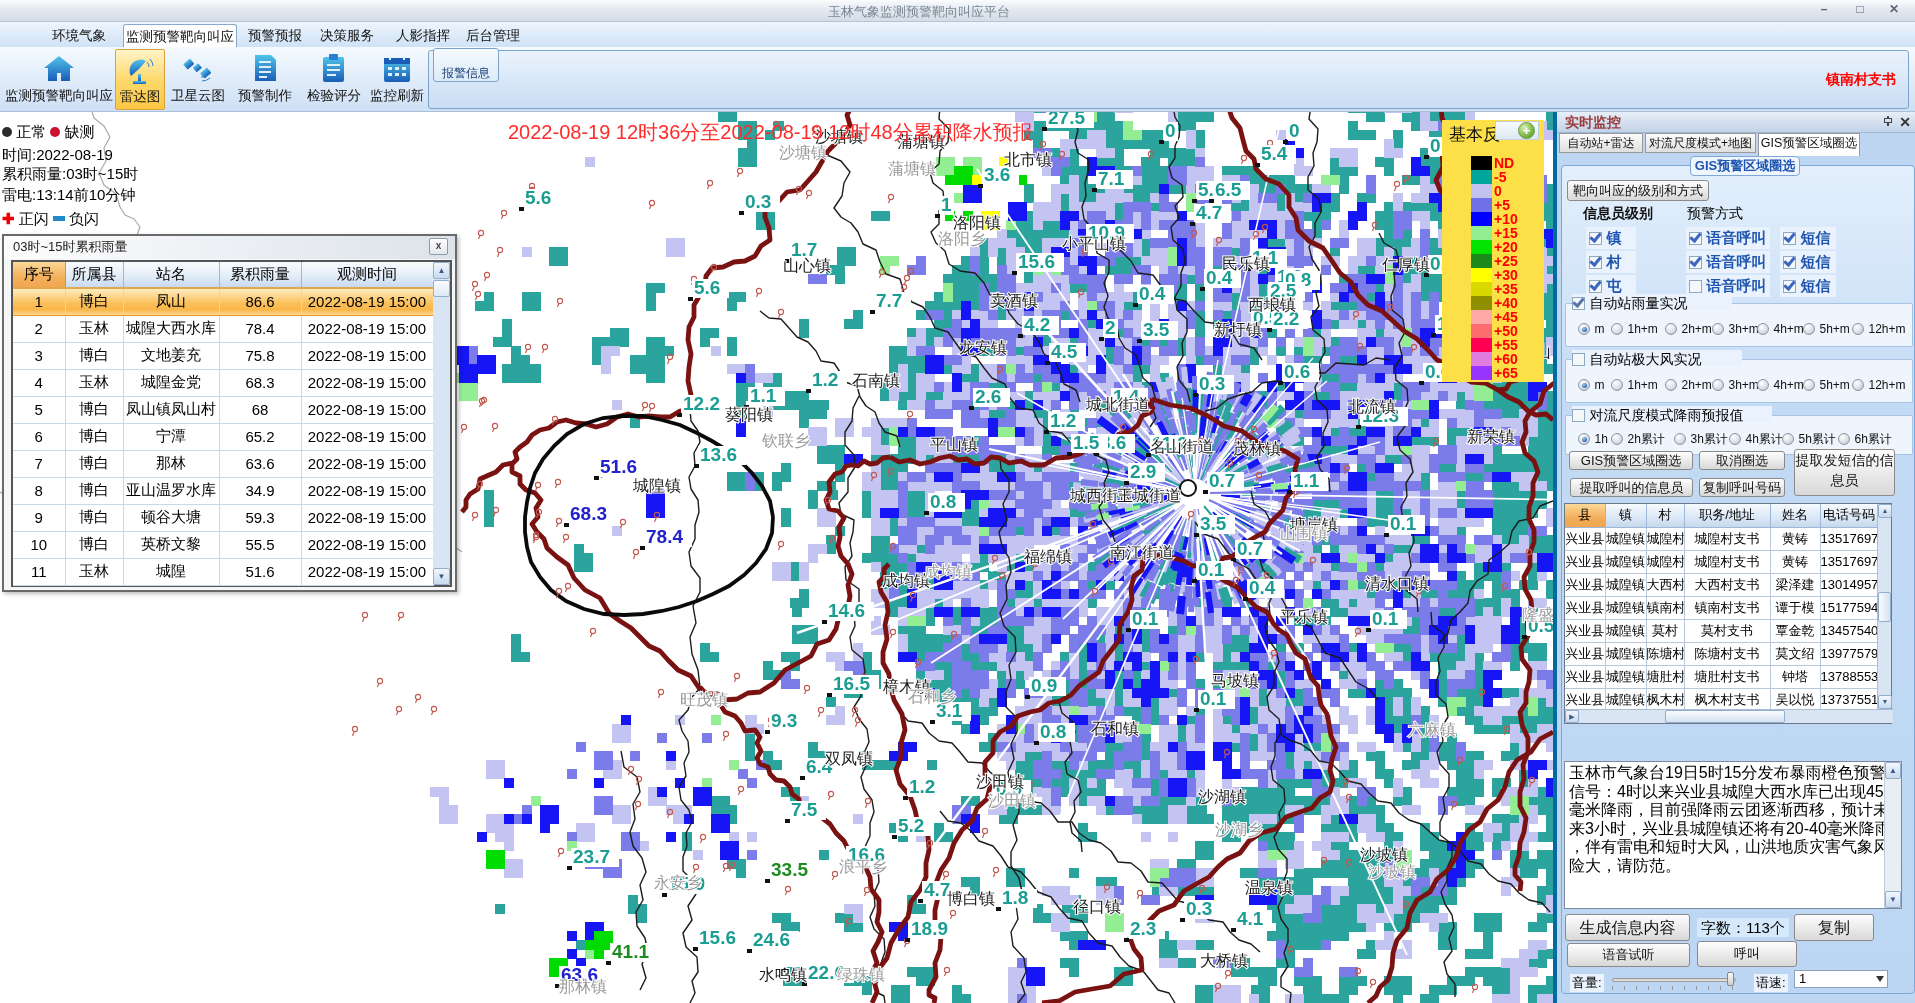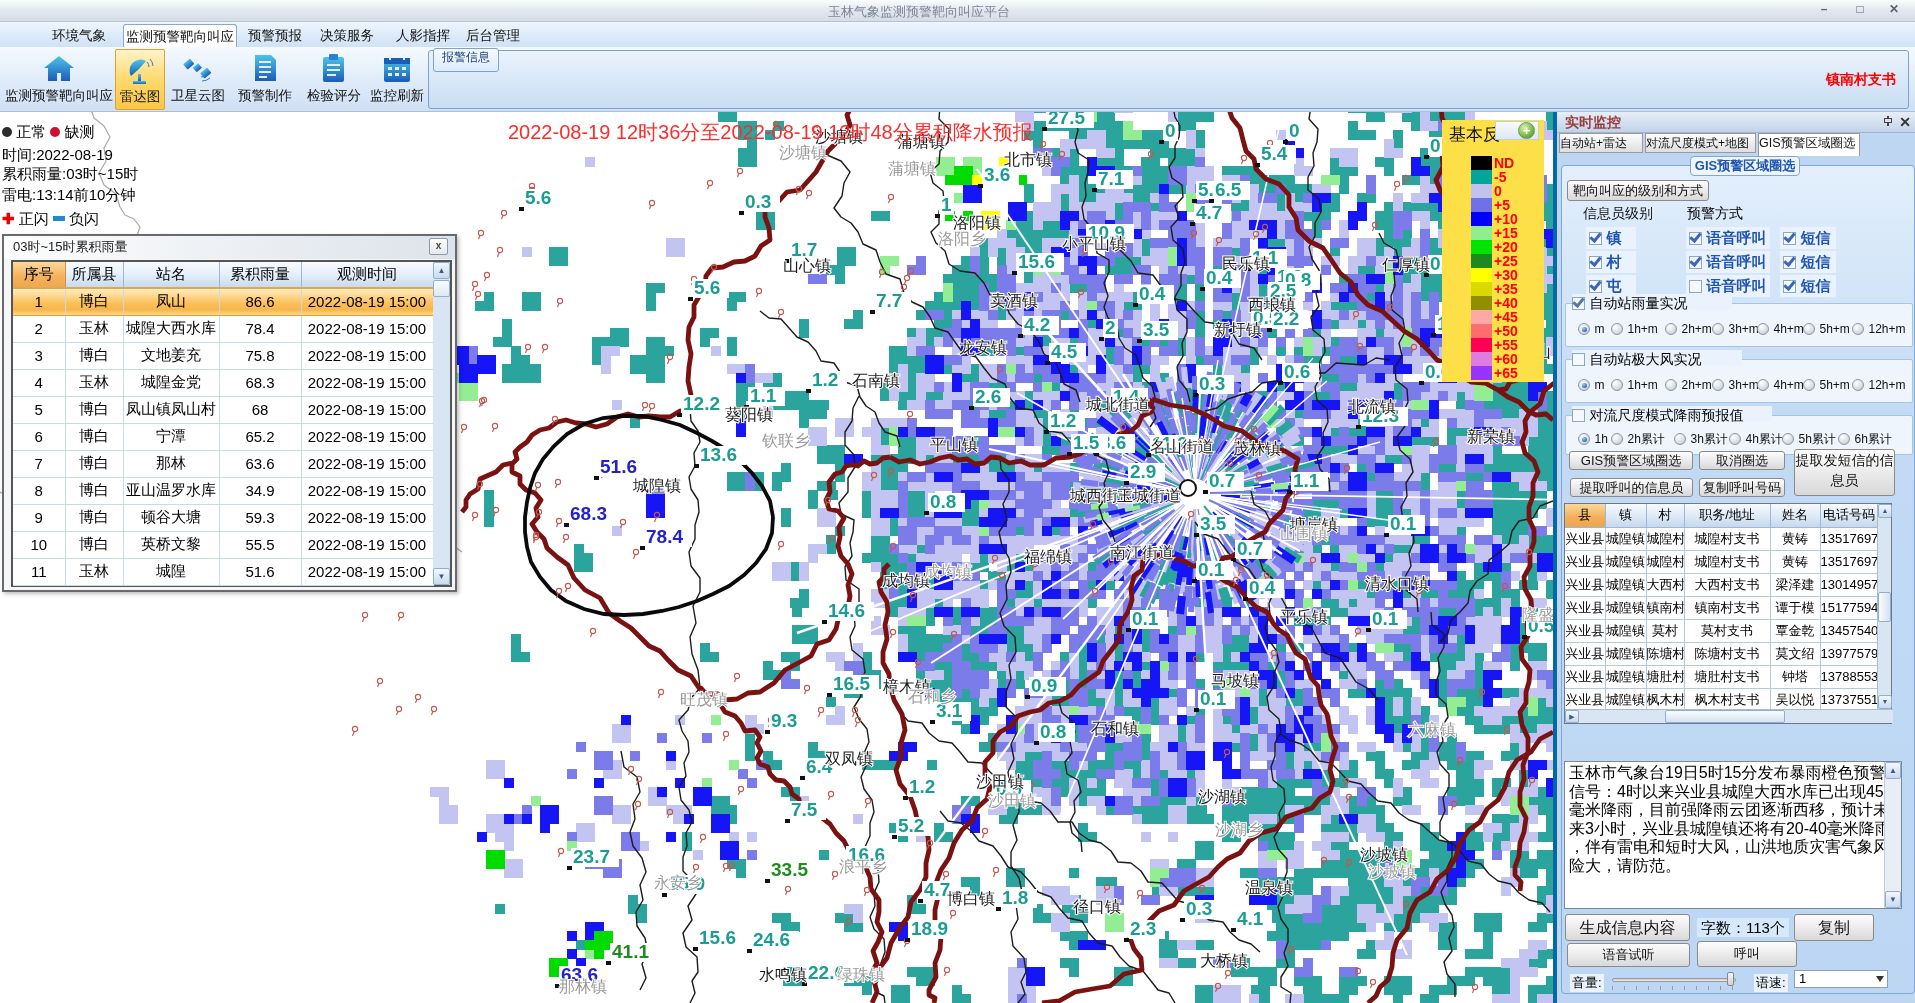--- a/index.html
+++ b/index.html
@@ -10,21 +10,21 @@
 .wbtn{position:absolute;top:2px;width:30px;height:16px;color:#5a6570;font-size:12px;text-align:center;line-height:15px;font-weight:bold}
 #tabrow{left:0;top:22px;width:1915px;height:25px;background:linear-gradient(#eef5fd,#cfe2f6)}
 .rtab{position:absolute;top:2px;height:23px;line-height:23px;font-size:13.5px;color:#111;text-align:center}
 .rtab.act{background:#fff;border:1px solid #8aa8cc;border-bottom:none;border-radius:3px 3px 0 0}
 #toolbar{left:0;top:47px;width:1915px;height:65px;background:linear-gradient(#f5fafe,#d9e7f8 70%,#cfe0f4);border-bottom:1px solid #a9c0da}
 .tbtn{position:absolute;top:2px;height:61px;text-align:center;font-size:13.5px;color:#111}
 .tbtn .ic{display:block;margin:4px auto 2px}
 .tbtn .lb{display:block;margin-top:1px}
 #radarbtn{background:linear-gradient(#fff3c8,#fdd96e 50%,#fbc643);border:1px solid #dba23b;border-radius:2px}
 #alarmbox{position:absolute;left:428px;top:3px;width:1481px;height:59px;border:1px solid #7da3cc;border-radius:3px;background:linear-gradient(#eaf3fc,#c9ddf4)}
-#alarmlbl{position:absolute;left:4px;top:-3px;height:24px;padding:0 8px;background:linear-gradient(#f6fafd,#dcebf8);border:1px solid #7da3cc;border-radius:3px;font-size:12px;color:#1b3f77;line-height:16px}
+#alarmlbl{position:absolute;left:4px;top:-3px;height:18px;padding:16px 8px;background:linear-gradient(#f6fafd,#dcebf8);border:1px solid #7da3cc;border-radius:3px;font-size:12px;color:#1b3f77;line-height:16px}
 #noalarm{position:absolute;right:12px;top:20px;color:#f00;font-weight:bold;font-size:14px}
 
 #map{left:0;top:112px;width:1553px;height:891px;background:#fff;overflow:hidden}
 #maptitle{position:absolute;left:508px;top:7px;font-size:20px;color:#ff2a2a;letter-spacing:0px;white-space:nowrap}
 
 #info{position:absolute;left:2px;top:10px;font-size:15px;color:#000;line-height:19px}
 
 #legend{position:absolute;left:1442px;top:8px;width:102px;height:262px;background:#fde047;font-size:14px}
 #legend .sw{position:absolute;left:29px;width:21px;height:14px}
 #legend .lb{position:absolute;left:52px;width:48px;height:14px;color:#f00;font-weight:bold;font-size:14px;line-height:14px}
@@ -39,21 +39,21 @@
 #ftbl table{border-collapse:collapse;width:420px;table-layout:fixed;font-size:15px}
 #ftbl th{height:26px;font-weight:normal;background:linear-gradient(#f8fbfe,#e3edf8 55%,#c8daee);border-right:1px solid #9db8d8;border-bottom:2px solid #e0a94e}
 #ftbl th.sn{background:linear-gradient(#fbd998,#f4b05c 60%,#f0a74f);border-right:1px solid #d0904c}
 #ftbl td{height:27px;text-align:center;border-right:1px solid #c9d9ec;border-bottom:1px solid #c9d9ec;overflow:hidden;white-space:nowrap}
 #ftbl tr.sel td{background:linear-gradient(#ffedc0,#fbbf5a 55%,#f8b64a 80%,#fdd88f);border-bottom:1px solid #e89c2d}
 #fsb{position:absolute;right:0;top:0;width:17px;height:323px;background:#d9e5f3}
 .sbtn{position:absolute;left:0;width:17px;height:17px;background:linear-gradient(#f2f7fc,#c8daf0);border:1px solid #93aecd;border-radius:2px;color:#3d5a85;font-size:8px;text-align:center;line-height:15px}
 
 #rpanel{left:1553px;top:112px;width:362px;height:891px;background:#bed6f2;border-left:4px solid #0369a1}
 #rphead{position:absolute;left:0;top:0;width:362px;height:21px;background:linear-gradient(#e7eef7,#c2d3e8);border-bottom:1px solid #9fb6d2;font-size:14px;color:#9a3c3c;font-weight:bold;line-height:20px;padding-left:8px}
-.ptab{position:absolute;top:21px;height:20px;background:linear-gradient(#fcfcfc,#dfdfdf);border:1px solid #9a9a9a;font-size:12px;color:#111;text-align:left;line-height:18px;white-space:nowrap;overflow:hidden}
+.ptab{position:absolute;top:21px;height:20px;background:linear-gradient(#fcfcfc,#dfdfdf);border:1px solid #9a9a9a;font-size:12px;color:#111;text-align:center;line-height:18px;white-space:nowrap;overflow:hidden}
 .ptab.act{background:#fff;height:23px;border-bottom:none;z-index:3;font-size:12.5px}
 #fieldset{position:absolute;left:4px;top:53px;width:354px;height:829px;border:1px solid #7fa8d8;border-radius:4px;background:linear-gradient(#e3effc,#c2daf4 30%,#bcd6f3)}
 #fslegend{position:absolute;left:128px;top:-10px;width:110px;height:20px;background:#eef5fd;border:1px solid #7fa8d8;border-radius:4px;color:#1f55b0;font-weight:bold;font-size:13px;text-align:center;line-height:18px}
 .gbtn{position:absolute;background:linear-gradient(#fdfdfd,#ededed 45%,#d8d8d8);border:1px solid #8a8a8a;border-radius:3px;font-size:13px;color:#111;text-align:center}
 .blue-lb{color:#1f55b0;font-weight:bold;font-size:15px}
 .hl{background:#eaf3fd}
 .cb{display:inline-block;width:13px;height:13px;background:#f4f8fb;border:1px solid #8ea8c0;vertical-align:-2px;position:relative}
 .cb.on:after{content:"";position:absolute;left:2px;top:-2px;width:4px;height:8px;border:solid #5577aa;border-width:0 3px 3px 0;transform:rotate(40deg)}
 .cb.on2:after{border-color:#3a66c0}
 .gbox{position:absolute;border:1px solid #a8c4e4;background:#eef5fd;border-radius:2px}
@@ -1250,21 +1250,21 @@
     </div>
   </div>
 <div id="rpanel" class="abs">
     <div id="rphead">实时监控<span style="position:absolute;right:30px;top:4px;width:2px;height:10px;background:#444"></span><span style="position:absolute;right:27px;top:6px;width:8px;height:5px;border:1px solid #444;background:#dde"></span><span style="position:absolute;right:8px;color:#333">✕</span></div>
     <span class="ptab" style="left:2px;width:84px">自动站+雷达</span>
     <span class="ptab" style="left:88px;width:111px">对流尺度模式+地图</span>
     <span class="ptab act" style="left:201px;width:102px">GIS预警区域圈选</span>
     <div id="fieldset">
       <div id="fslegend">GIS预警区域圈选</div>
       <div class="gbtn" style="left:5px;top:14px;width:142px;height:21px;position:absolute;line-height:19px">靶向叫应的级别和方式</div>
-      <div class="abs blue-lb" style="left:21px;top:39px;font-size:14px;color:#111;font-weight:normal">信息员级别</div>
+      <div class="abs blue-lb" style="left:21px;top:39px;font-size:14px;color:#111;font-weight:bold">信息员级别</div>
       <div class="abs" style="left:125px;top:39px;font-size:14px">预警方式</div>
       <div class="hl" style="left:24px;top:61px;width:50px;height:22px;position:absolute;padding:2px 0 0 3px"><span class="cb on on2"></span> <span class="blue-lb">镇</span></div>
       <div class="hl" style="left:124px;top:61px;width:84px;height:22px;position:absolute;padding:2px 0 0 3px"><span class="cb on on2"></span> <span class="blue-lb">语音呼叫</span></div>
       <div class="hl" style="left:218px;top:61px;width:56px;height:22px;position:absolute;padding:2px 0 0 3px"><span class="cb on on2"></span> <span class="blue-lb">短信</span></div>
       <div class="hl" style="left:24px;top:85px;width:50px;height:22px;position:absolute;padding:2px 0 0 3px"><span class="cb on on2"></span> <span class="blue-lb">村</span></div>
       <div class="hl" style="left:124px;top:85px;width:84px;height:22px;position:absolute;padding:2px 0 0 3px"><span class="cb on on2"></span> <span class="blue-lb">语音呼叫</span></div>
       <div class="hl" style="left:218px;top:85px;width:56px;height:22px;position:absolute;padding:2px 0 0 3px"><span class="cb on on2"></span> <span class="blue-lb">短信</span></div>
       <div class="hl" style="left:24px;top:109px;width:50px;height:22px;position:absolute;padding:2px 0 0 3px"><span class="cb on on2"></span> <span class="blue-lb">屯</span></div>
       <div class="hl" style="left:124px;top:109px;width:84px;height:22px;position:absolute;padding:2px 0 0 3px"><span class="cb"></span> <span class="blue-lb">语音呼叫</span></div>
       <div class="hl" style="left:218px;top:109px;width:56px;height:22px;position:absolute;padding:2px 0 0 3px"><span class="cb on on2"></span> <span class="blue-lb">短信</span></div>

